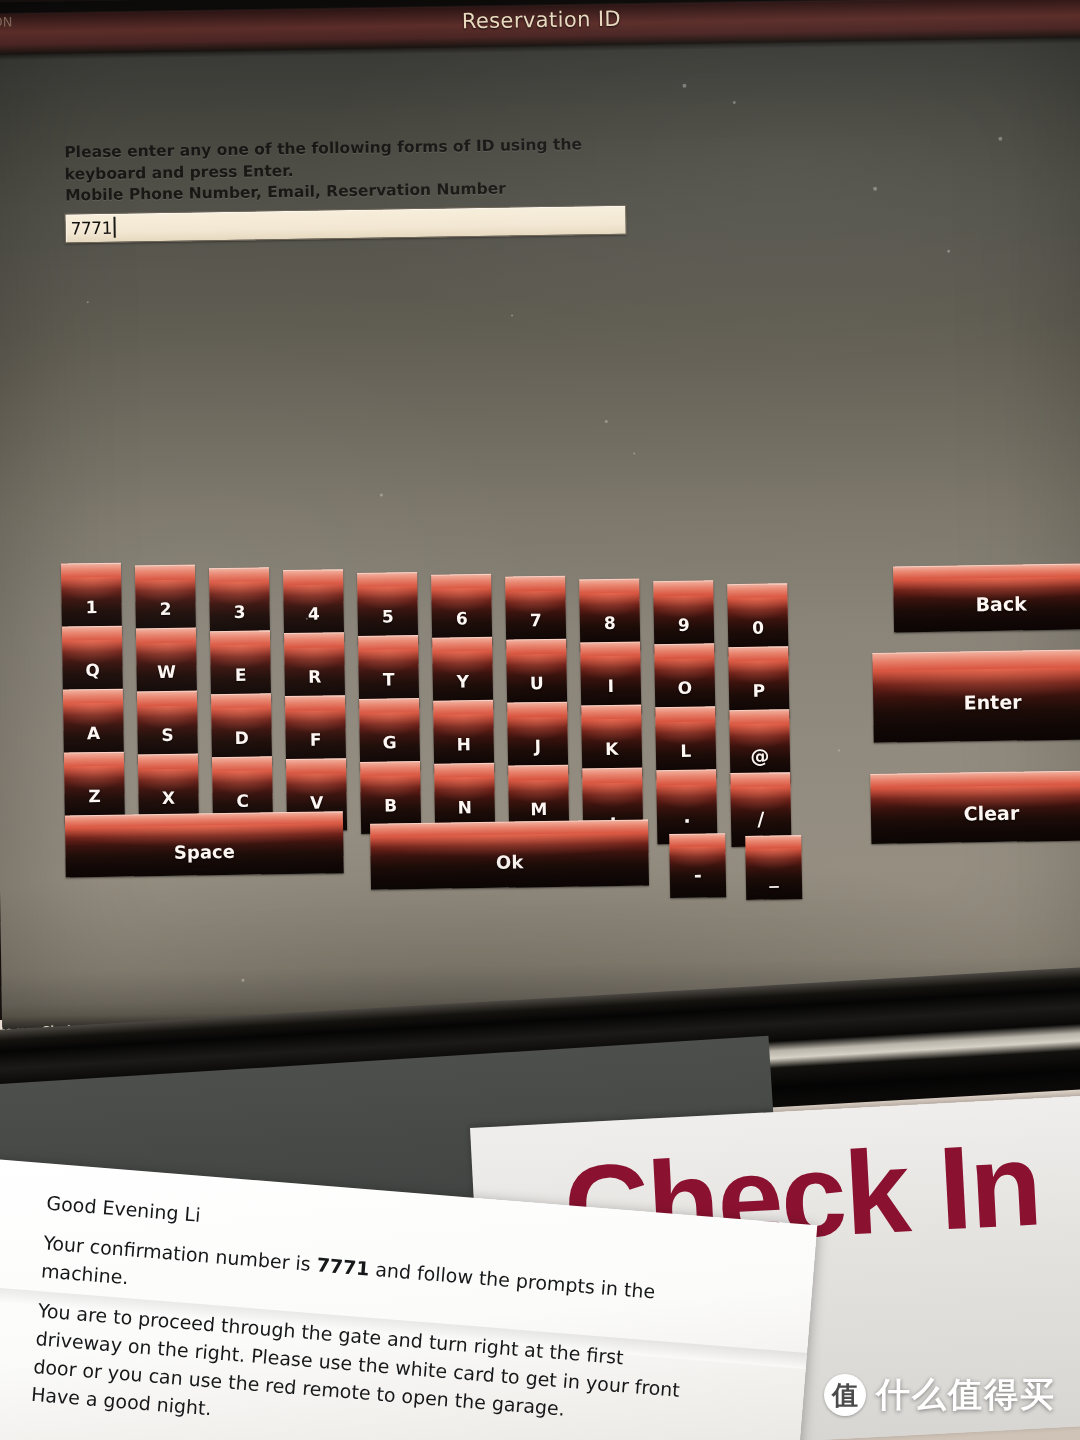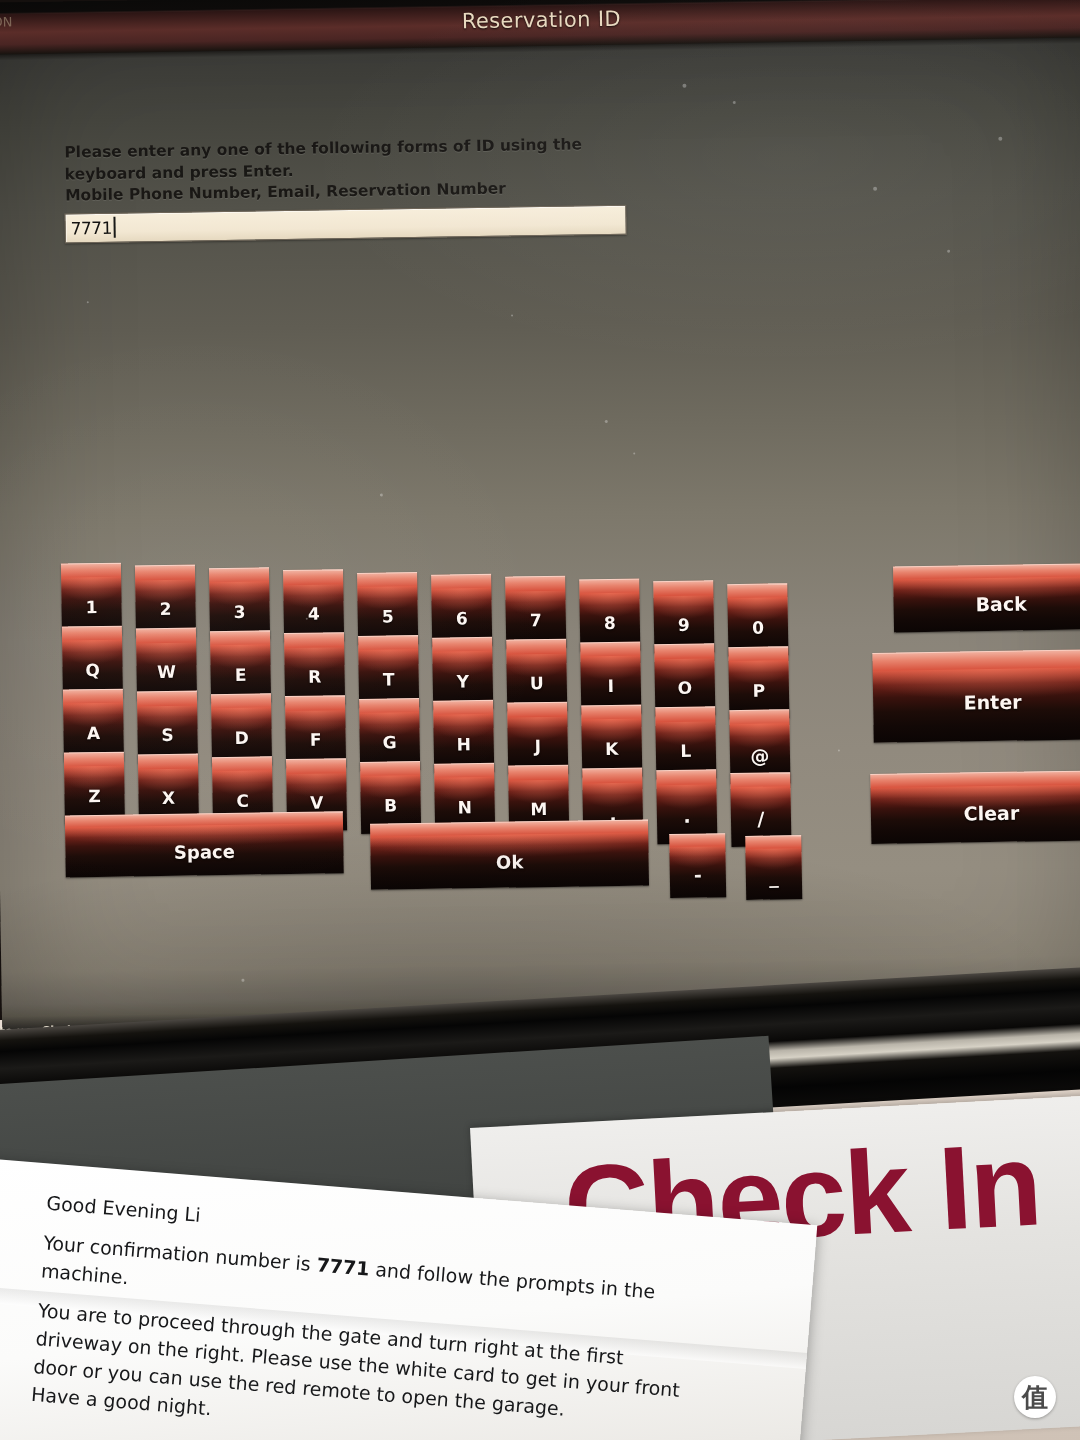--- a/index.html
+++ b/index.html
@@ -390,15 +390,16 @@
       <span class="nl np">machine.</span>
       <span class="nl">You are to proceed through the gate and turn right at the first</span>
       <span class="nl">driveway on the right. Please use the white card to get in your front</span>
       <span class="nl">door or you can use the red remote to open the garage.</span>
       <span class="nl">Have a good night.</span>
     </div>
   </div>
 
   <div id="wm">
     <div id="wmlogo">值</div>
+    <div id="wmtext">什么值得买</div>
   </div>
 
 </div>
 
 </body></html>

